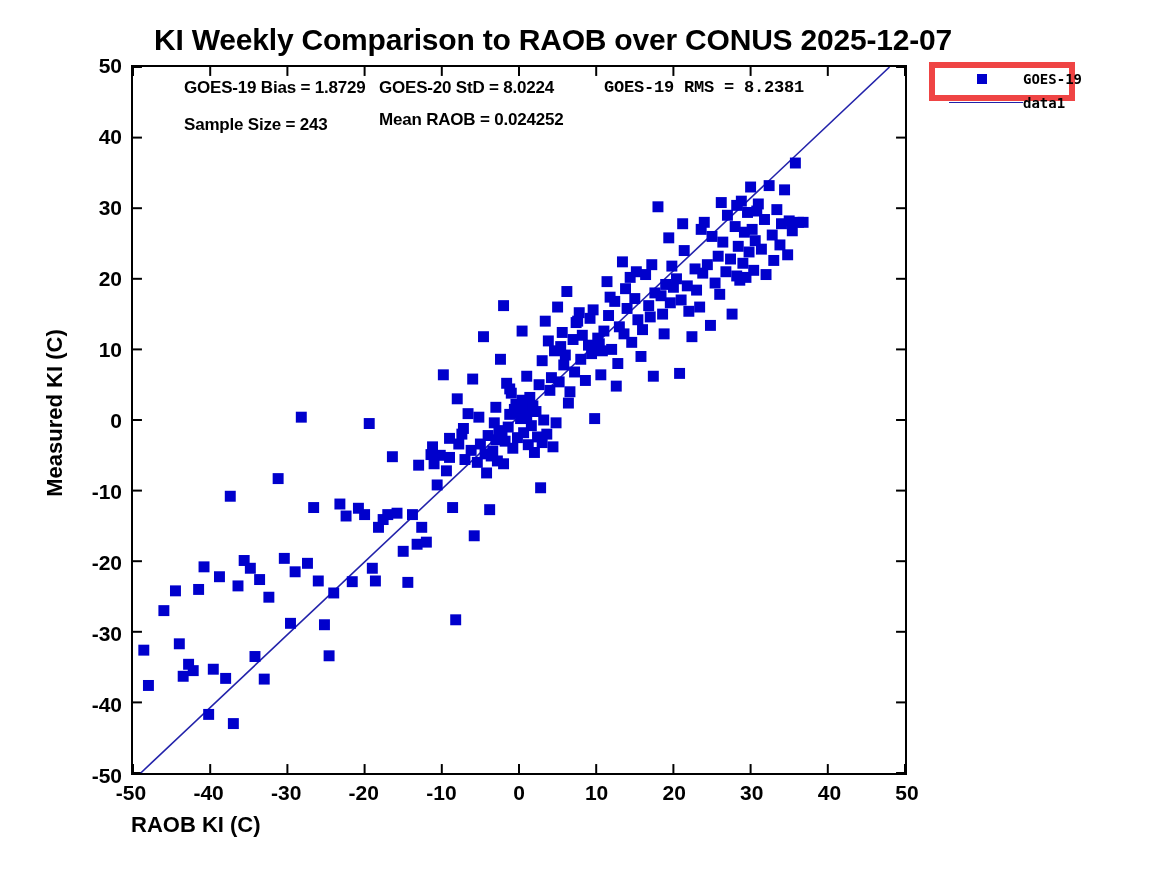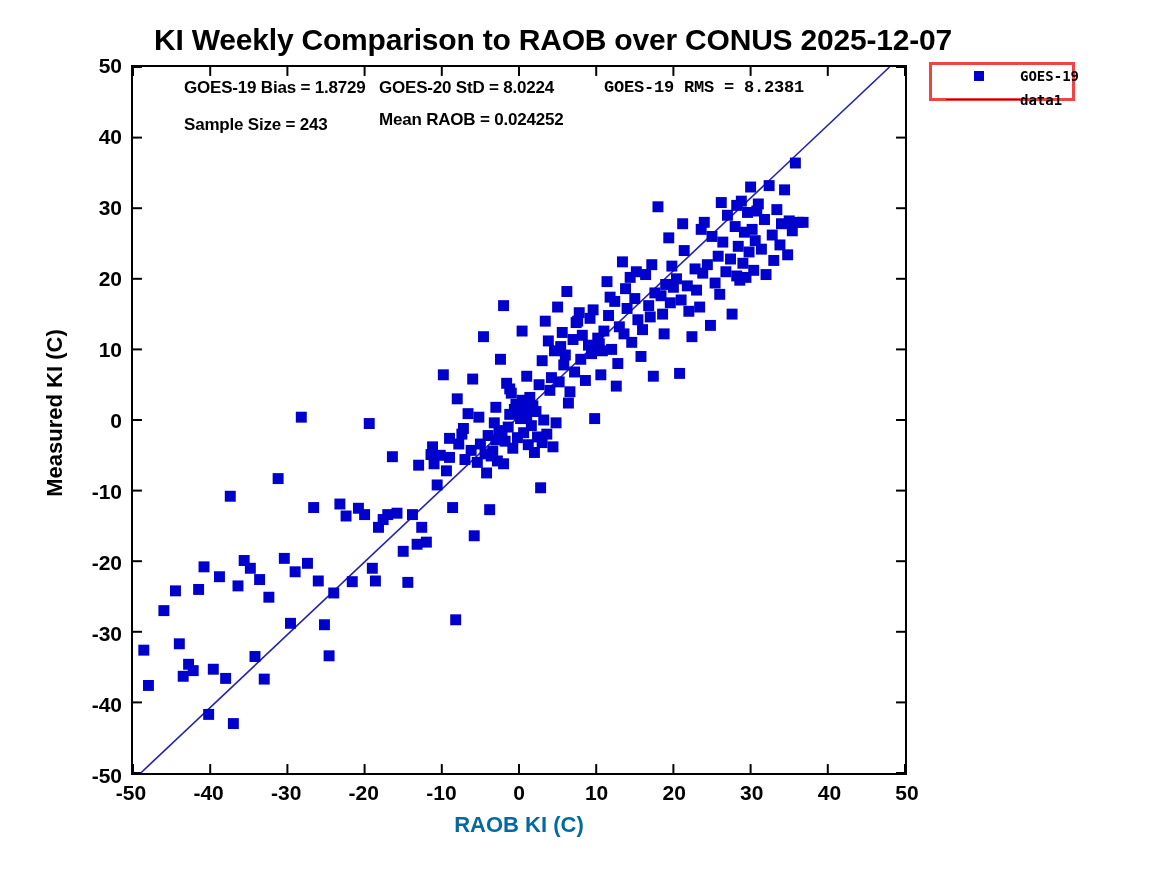--- a/index.html
+++ b/index.html
@@ -87,24 +87,23 @@
     left: 131px;
     top: 782px;
     width: 776px;
     height: 30px;
   }
   #x-axis-label {
     position: absolute;
     left: 131px;
     top: 812px;
     width: 776px;
-    text-align: center;
     font-size: 22px;
     font-weight: bold;
-    color: #0369a1;
+    color: #000000;
     white-space: nowrap;
   }
   #y-axis-label {
     position: absolute;
     left: -60px;
     top: 400px;
     width: 230px;
     text-align: center;
     font-size: 22px;
     font-weight: bold;
@@ -127,21 +126,21 @@
   #annot-rms    { left: 558px; top: 78px; font-family: Liberation Mono, monospace; }
   #annot-sample { left: 138px; top: 115px; }
   #annot-mean   { left: 333px; top: 110px; }
 
   #legend-box {
     position: absolute;
     left: 929px;
     top: 62px;
     width: 146px;
     height: 39px;
-    border: 3px solid #ef4444;
+    border: 6px solid #ef4444;
     background: #ffffff;
     box-sizing: border-box;
   }
   .legend-row {
     position: absolute;
     left: 0;
     width: 100%;
     height: 19px;
   }
   #legend-row-marker { top: 1px; }

